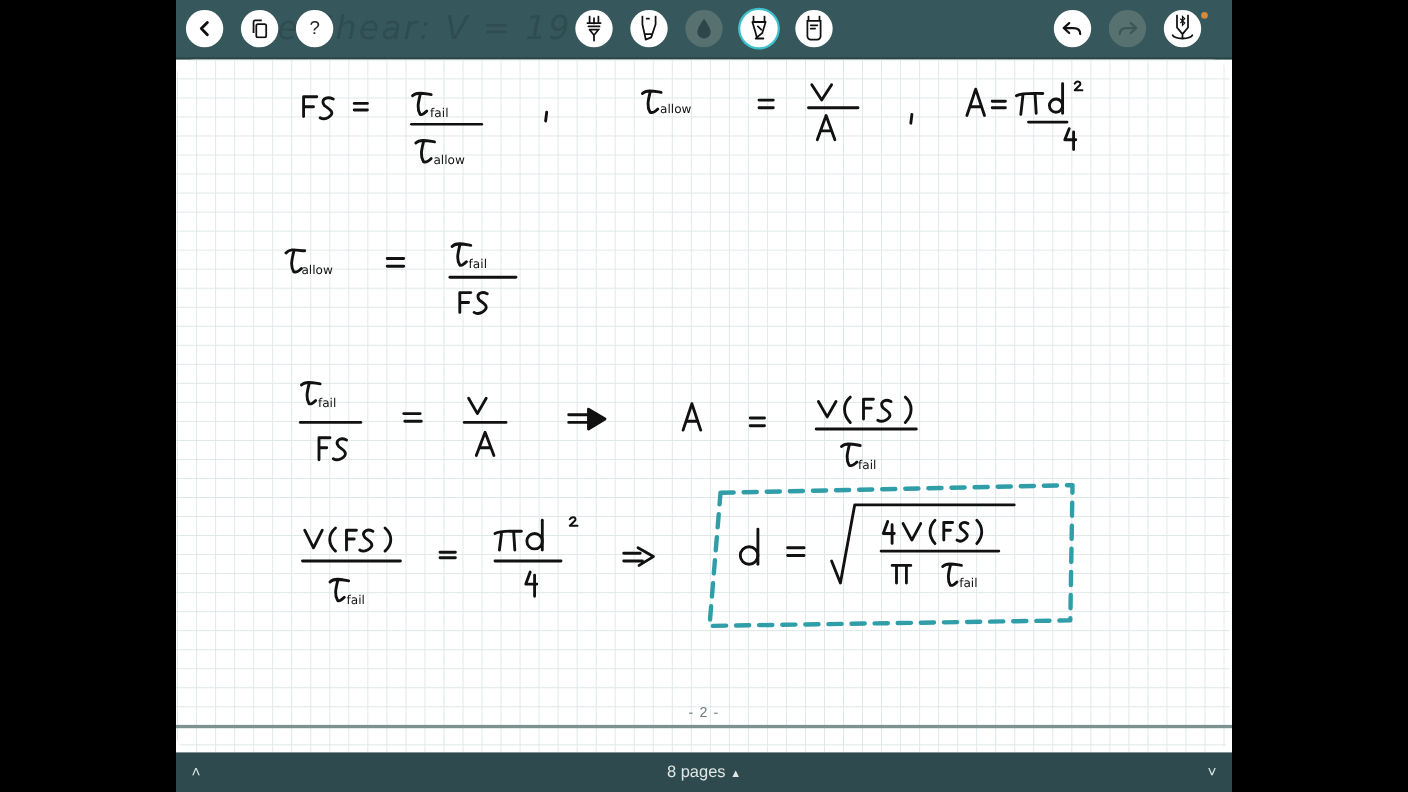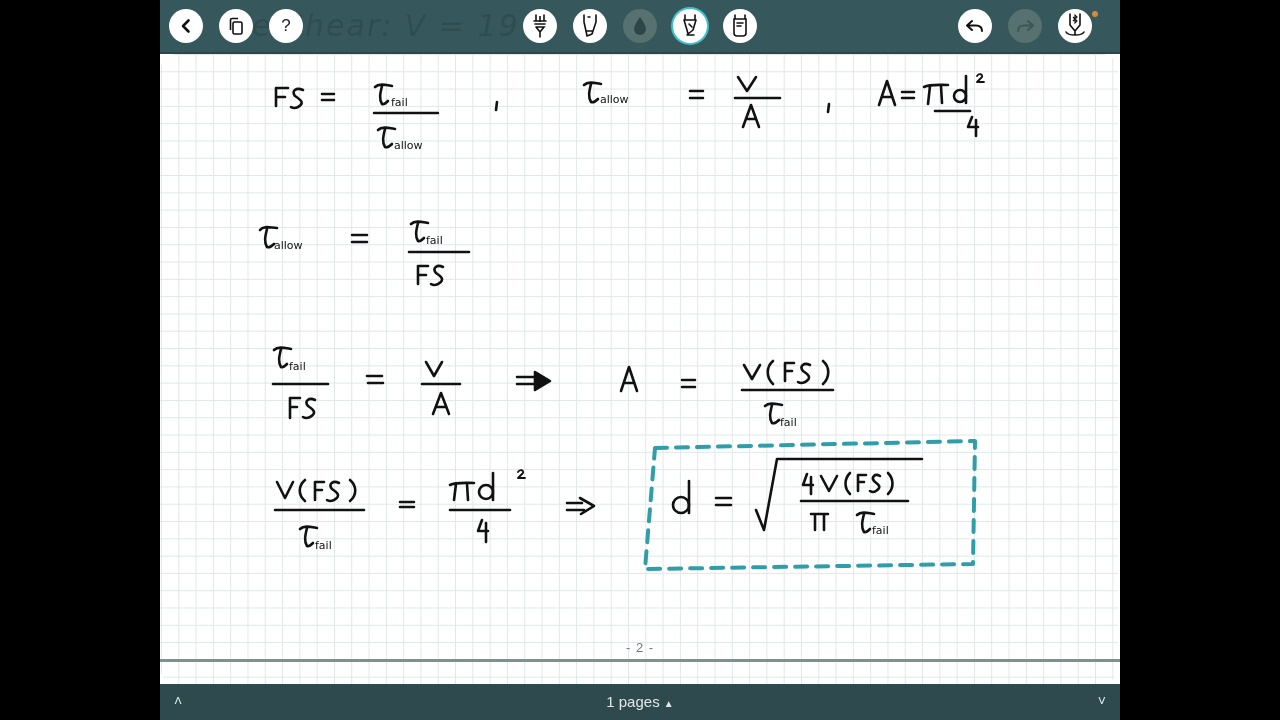--- a/index.html
+++ b/index.html
@@ -198,18 +198,18 @@
       </g>
     </svg>
 
     <div class="pagenum">- 2 -</div>
     <div class="sep"></div>
   </div>
 
   <div class="bottombar">
     <span class="chev" style="left:14px">˄</span>
     <div class="pages">
-      <span>1 pages</span>
+      <span>8 pages</span>
       <span style="font-size:10px">▲</span>
     </div>
     <span class="chev" style="right:14px">˅</span>
   </div>
 </div>
 
 </body></html>

